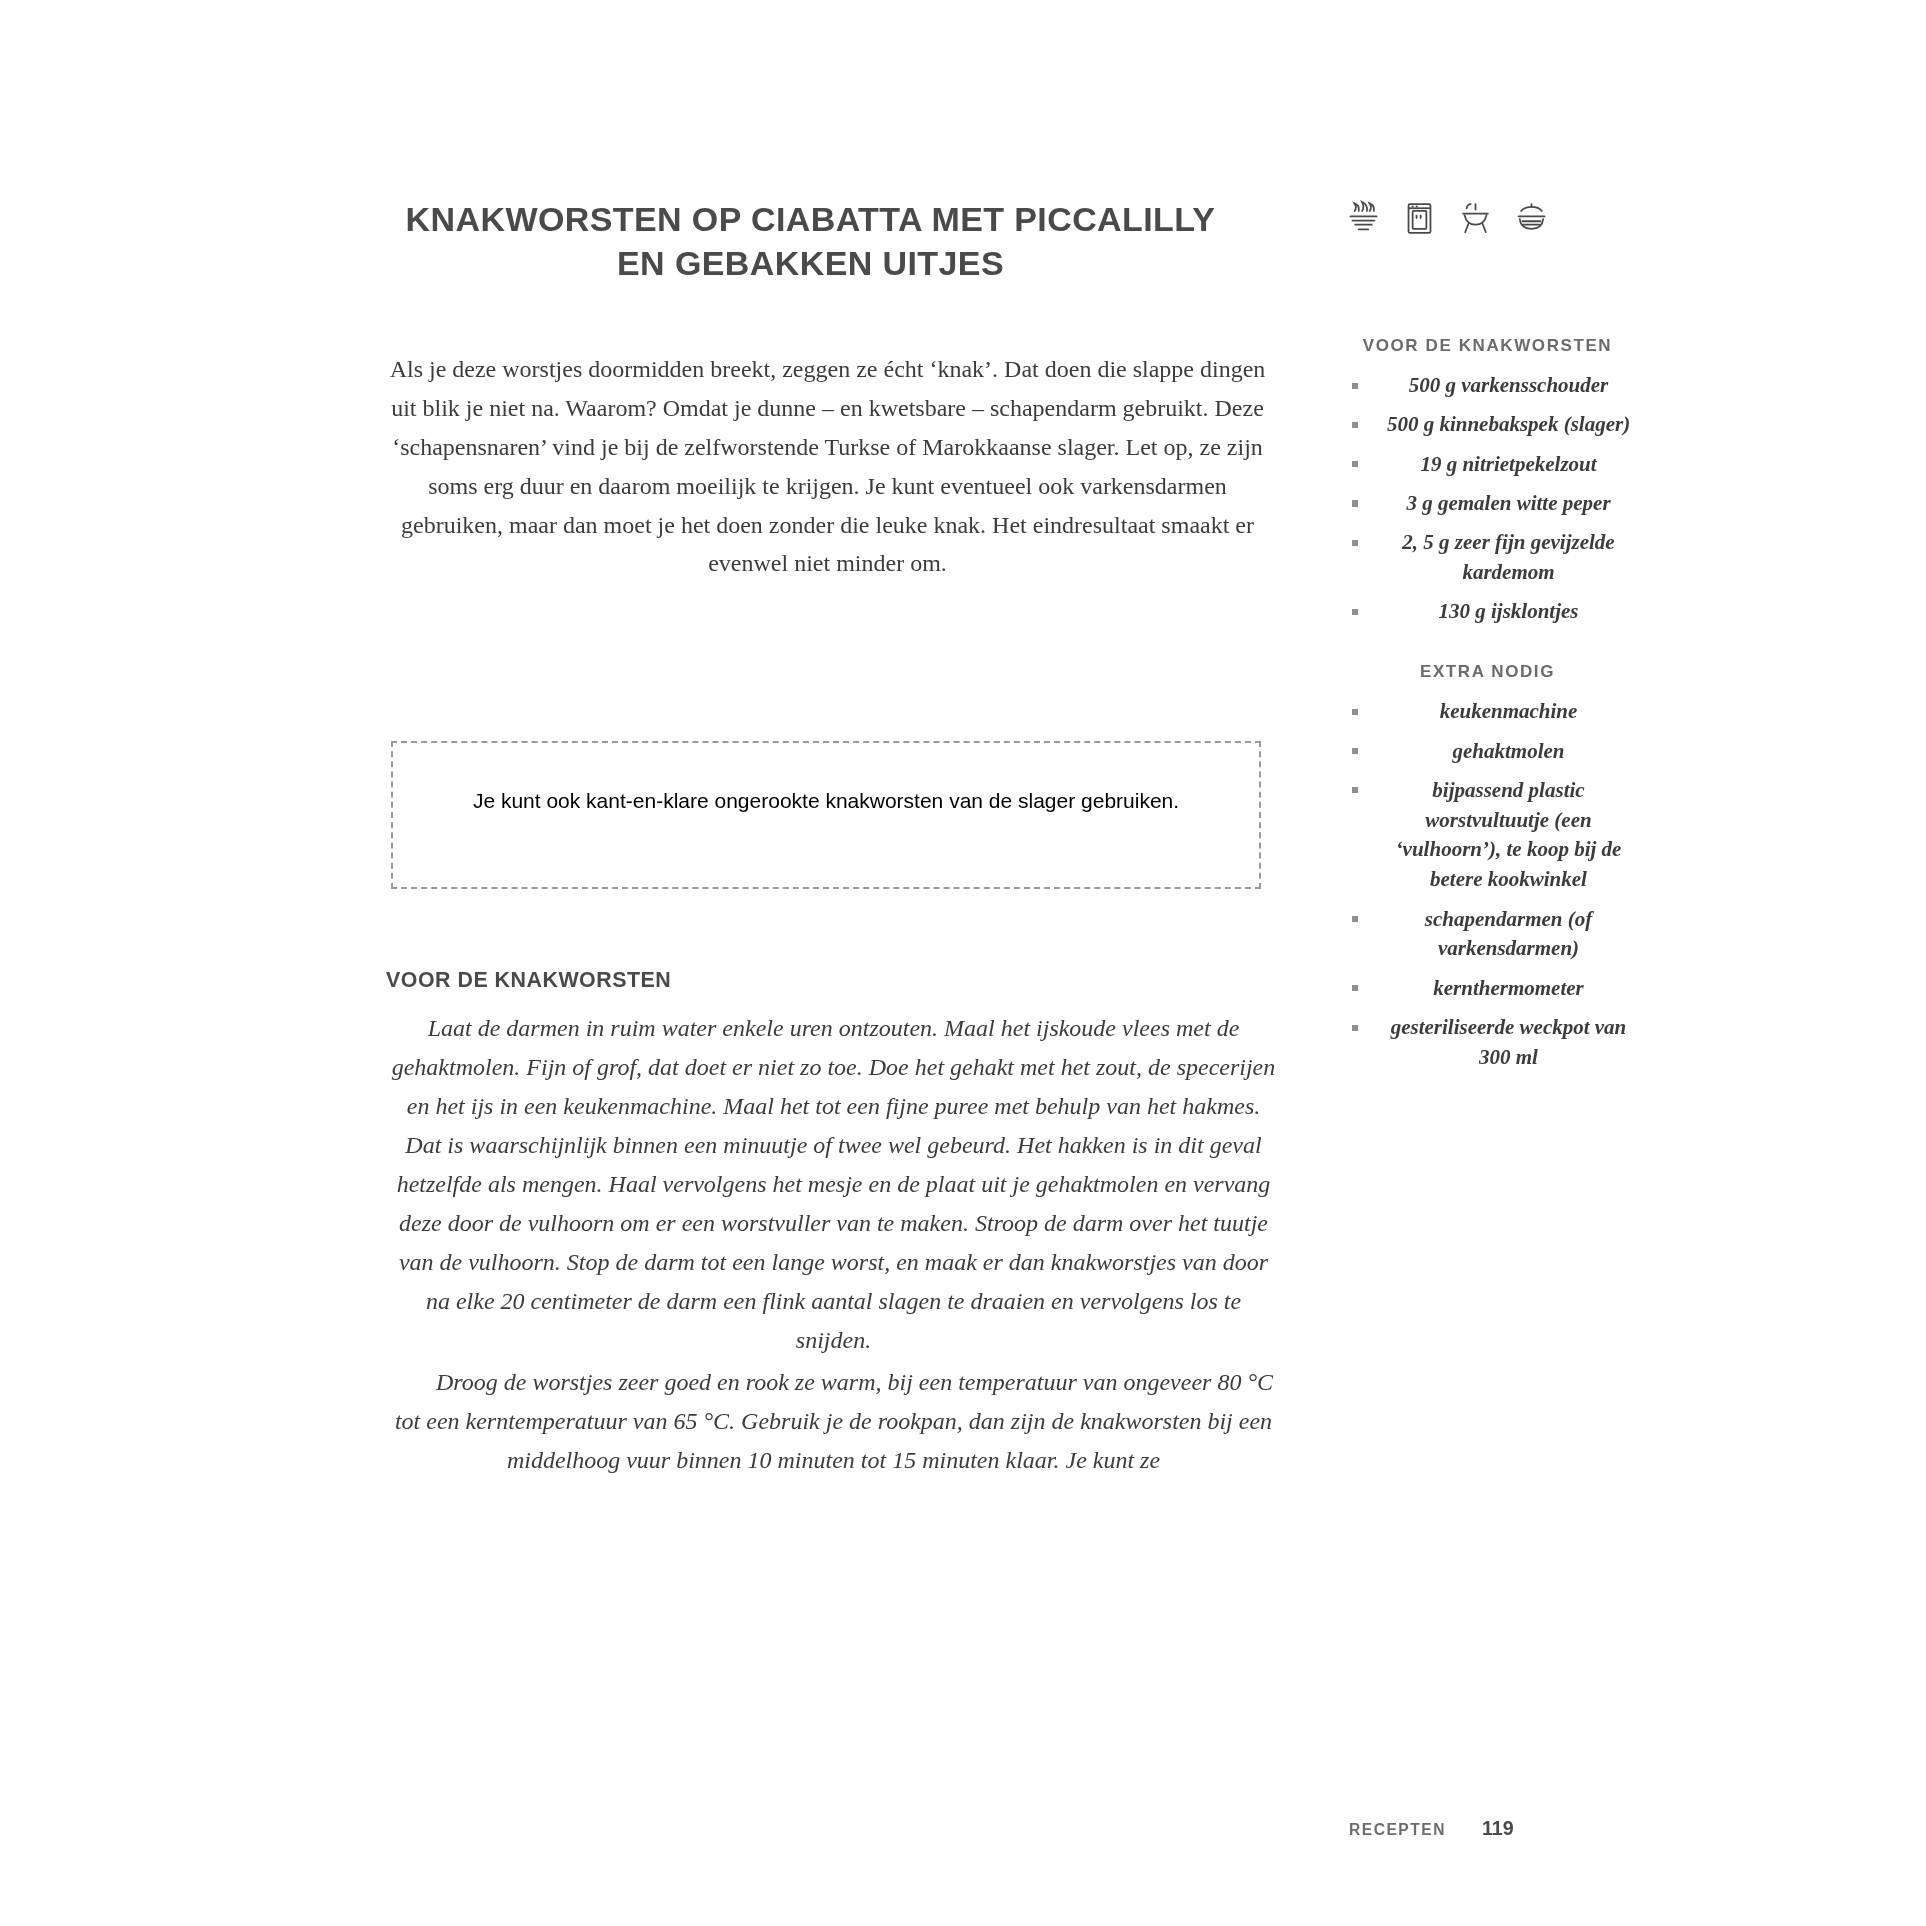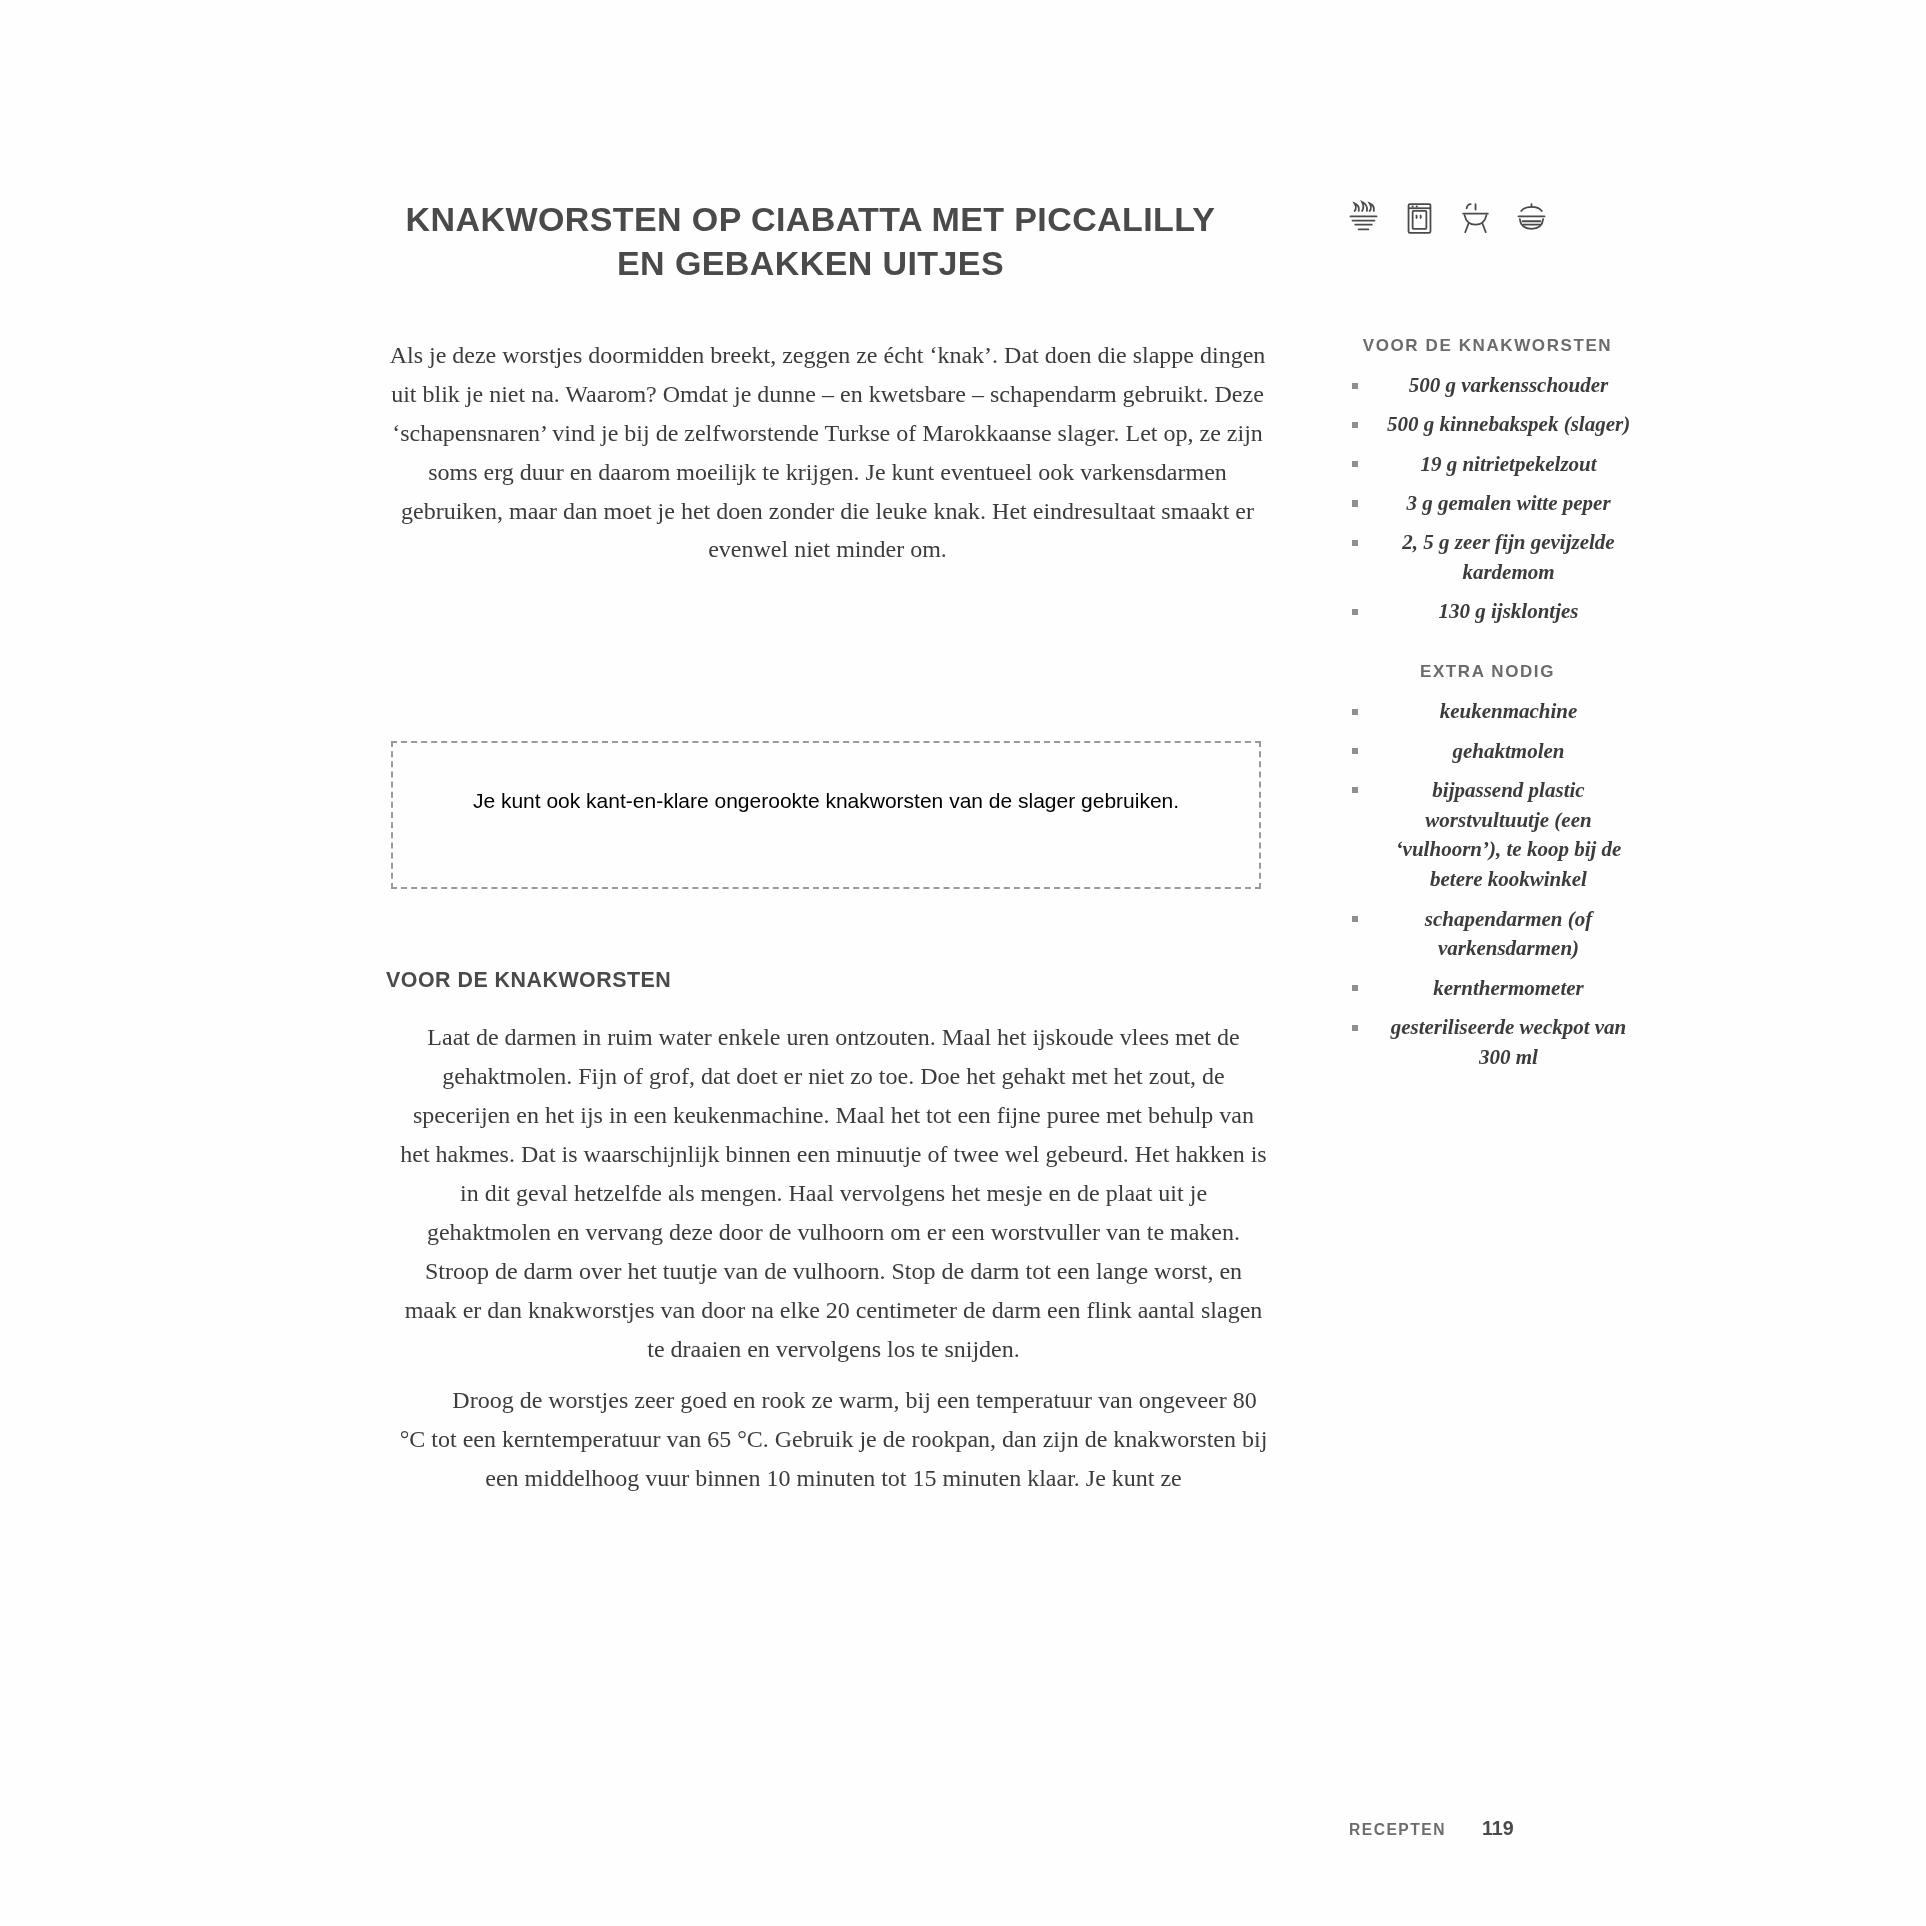--- a/index.html
+++ b/index.html
@@ -48,21 +48,21 @@
     display: flex;
     gap: 19px;
     align-items: center;
   }
   .icon-row svg { display: block; }
 
   
   .intro {
     position: absolute;
     left: 386px;
-    top: 336px;
+    top: 350px;
     width: 883px;
     font-family: "Liberation Serif", serif;
     font-size: 24px;
     line-height: 1.62;
     color: #3c3c3c;
     margin: 0;
   }
   
   .tipbox {
     position: absolute;
@@ -96,21 +96,21 @@
   .body-text {
     position: absolute;
     left: 386px;
     top: 1006px;
     width: 895px;
     font-family: "Liberation Serif", serif;
     font-size: 24px;
     line-height: 1.625;
     color: #3c3c3c;
   }
-  .body-text p { margin: 12px; }
+  .body-text p { margin: 3px; font-style: italic; }
   .body-text p.indent { text-indent: 42px; }
 
   
   .side {
     position: absolute;
     left: 1328px;
     top: 336px;
     width: 319px;
   }
   .side h3 {

